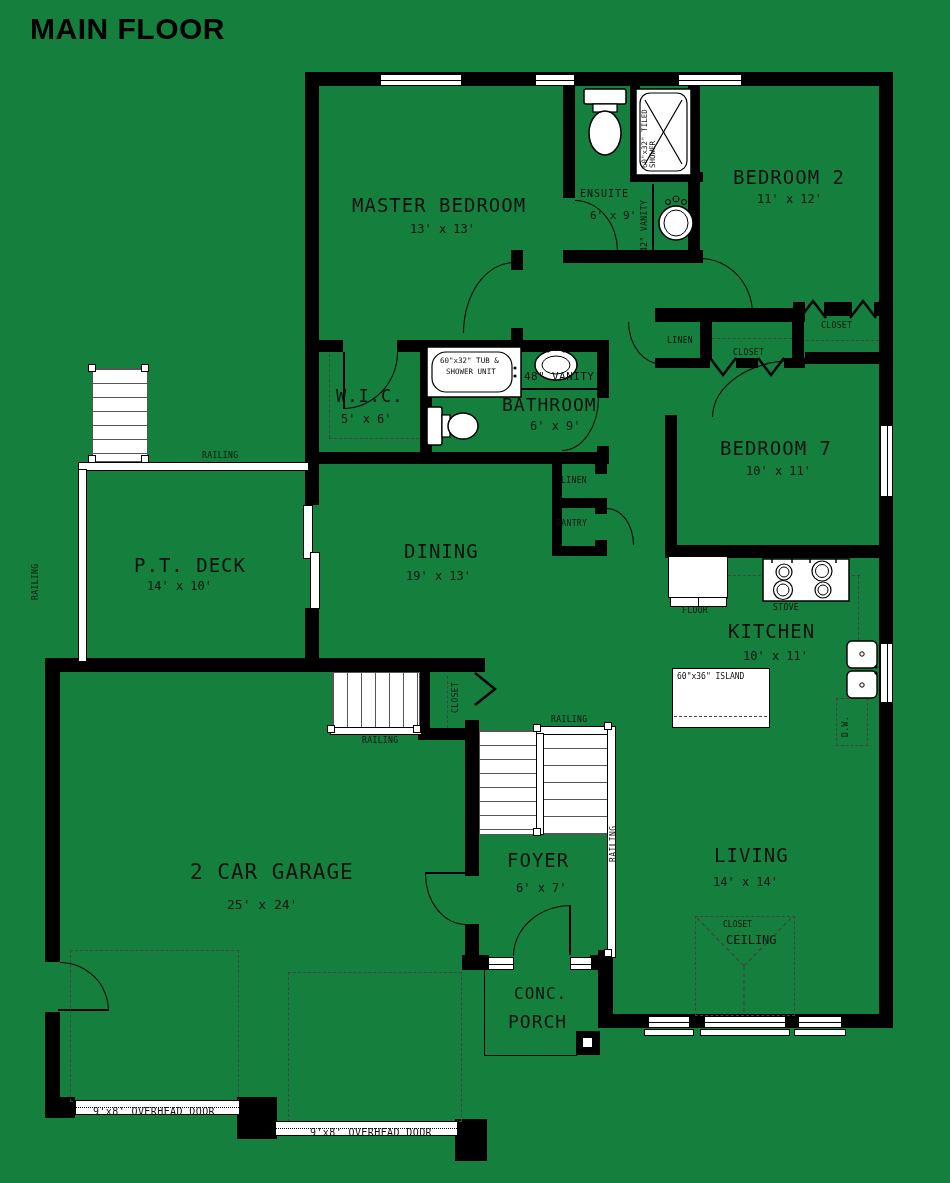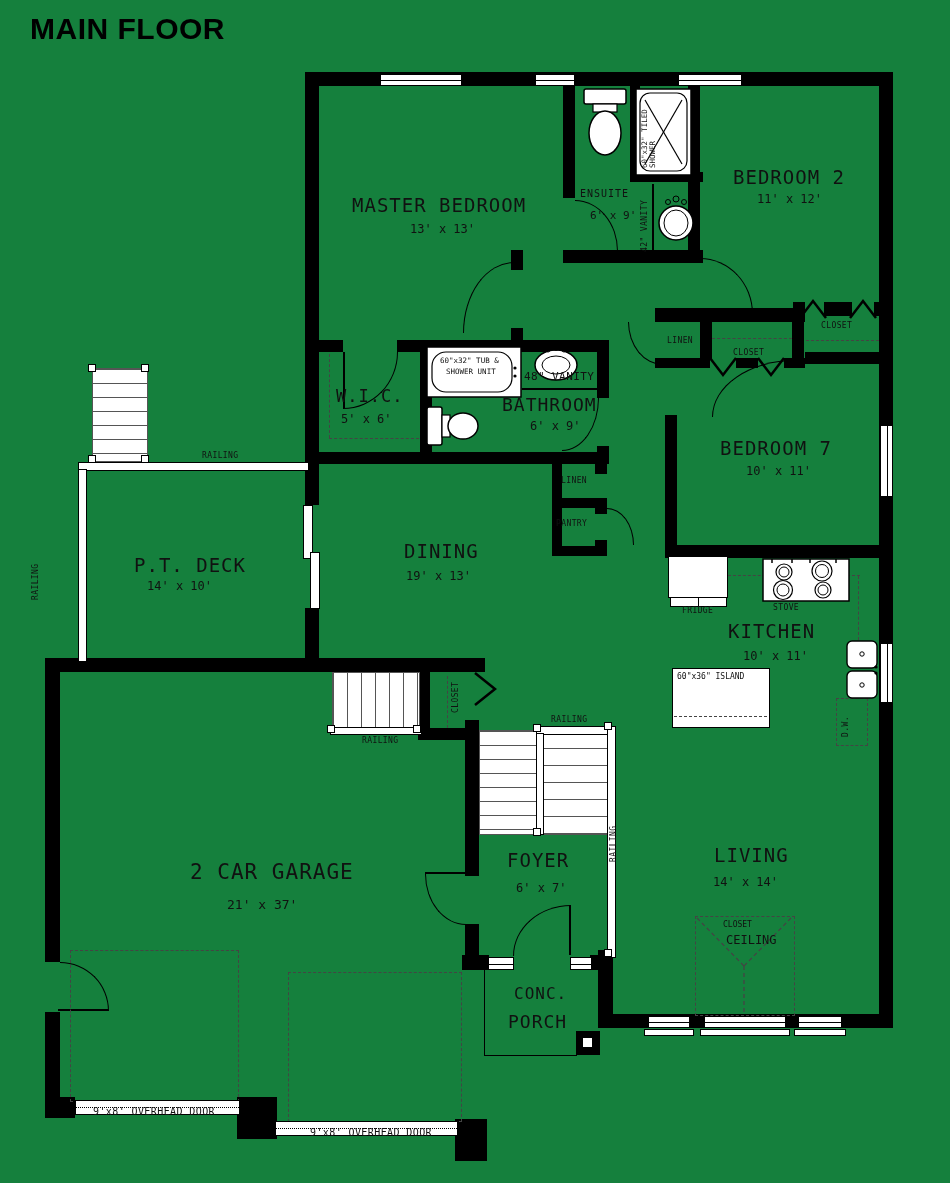--- a/index.html
+++ b/index.html
@@ -253,21 +253,21 @@
     <circle cx="16" cy="6" r="2" fill="none" stroke="#000" stroke-width="1"></circle>
     <circle cx="24" cy="4" r="2.5" fill="none" stroke="#000" stroke-width="1"></circle>
     <circle cx="32" cy="6" r="2" fill="none" stroke="#000" stroke-width="1"></circle>
   </svg>
   <i class="tlh" style="left:522px;top:388px;width:78px"></i>
   <div class="sm" style="left:524px;top:370px;font-size:11px">48" VANITY</div>
 
   <i class="box" style="left:668px;top:556px;width:58px;height:40px"></i>
   <i class="rail" style="left:670px;top:597px;width:27px;height:8px"></i>
   <i class="rail" style="left:698px;top:597px;width:27px;height:8px"></i>
-  <div class="sm" style="left:682px;top:606px">FRIDGE</div>
+  <div class="sm" style="left:682px;top:606px">FLOOR</div>
   <svg style="left:762px;top:558px" width="88" height="44">
     <rect x="1" y="1" width="86" height="42" fill="#fff" stroke="#000" stroke-width="1.5"></rect>
     <circle cx="22" cy="14" r="8" fill="none" stroke="#000" stroke-width="1.2"></circle>
       <circle cx="22" cy="14" r="5" fill="none" stroke="#000" stroke-width="1"></circle>
     <circle cx="60" cy="13" r="10" fill="none" stroke="#000" stroke-width="1.2"></circle>
       <circle cx="60" cy="13" r="6.5" fill="none" stroke="#000" stroke-width="1"></circle>
     <circle cx="21" cy="32" r="9.5" fill="none" stroke="#000" stroke-width="1.2"></circle>
       <circle cx="21" cy="32" r="6" fill="none" stroke="#000" stroke-width="1"></circle>
     <circle cx="61" cy="32" r="8" fill="none" stroke="#000" stroke-width="1.2"></circle>
       <circle cx="61" cy="32" r="5" fill="none" stroke="#000" stroke-width="1"></circle>
@@ -306,21 +306,21 @@
   <div class="dm" style="left:530px;top:419px">6' x 9'</div>
   <div class="rm" style="left:720px;top:437px">BEDROOM 7</div>
   <div class="dm" style="left:746px;top:464px">10' x 11'</div>
   <div class="rm" style="left:134px;top:554px">P.T. DECK</div>
   <div class="dm" style="left:147px;top:579px">14' x 10'</div>
   <div class="rm" style="left:404px;top:540px">DINING</div>
   <div class="dm" style="left:406px;top:569px">19' x 13'</div>
   <div class="rm" style="left:728px;top:620px">KITCHEN</div>
   <div class="dm" style="left:743px;top:649px">10' x 11'</div>
   <div class="rm" style="left:190px;top:860px;font-size:21px">2 CAR GARAGE</div>
-  <div class="dm" style="left:227px;top:897px;font-size:13px">21' x 37'</div>
+  <div class="dm" style="left:227px;top:897px;font-size:13px">25' x 24'</div>
   <div class="rm" style="left:507px;top:849px">FOYER</div>
   <div class="dm" style="left:516px;top:881px">6' x 7'</div>
   <div class="rm" style="left:714px;top:844px">LIVING</div>
   <div class="dm" style="left:713px;top:875px">14' x 14'</div>
   <div class="rm" style="left:514px;top:984px;font-size:16px">CONC.</div>
   <div class="rm" style="left:508px;top:1011px;font-size:18px">PORCH</div>
 
   <div class="sm" style="left:202px;top:451px">RAILING</div>
   <div class="sm vt" style="left:31px;top:600px">RAILING</div>
   <div class="sm" style="left:362px;top:736px">RAILING</div>

